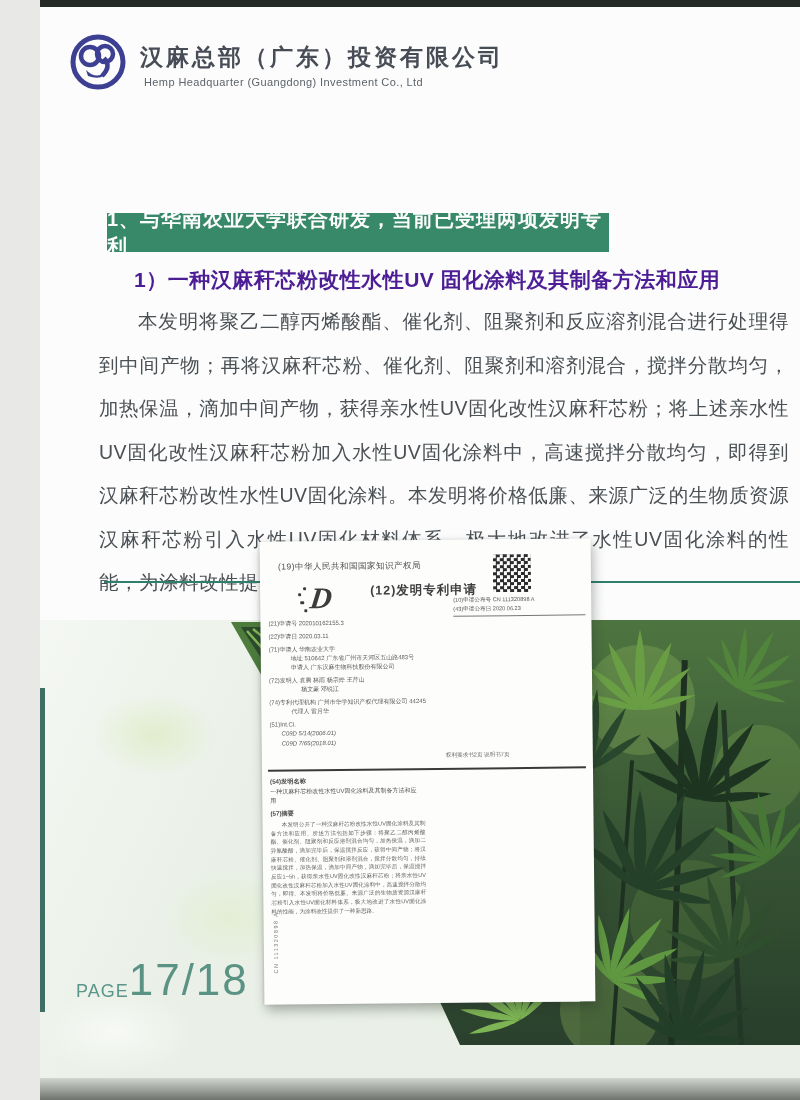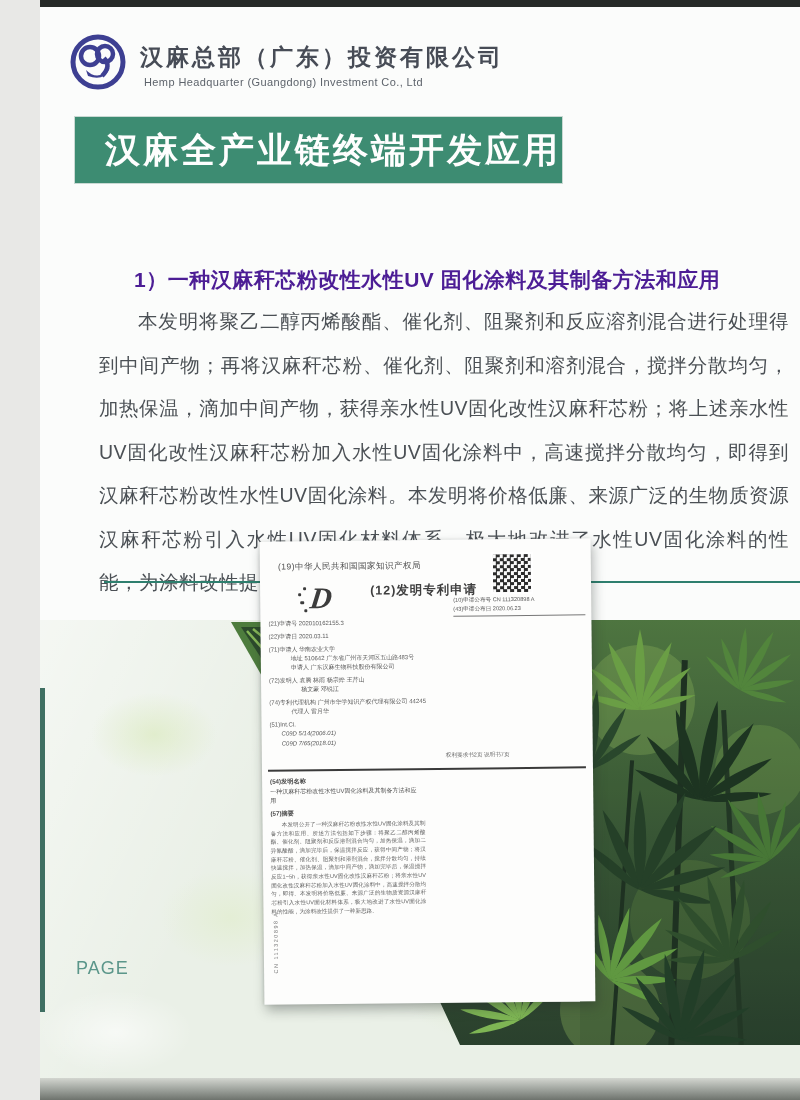--- a/index.html
+++ b/index.html
@@ -98,24 +98,24 @@
       <circle cx="30" cy="30" r="25" fill="none" stroke="#3d3f92" stroke-width="5"></circle>
       <circle cx="22" cy="24" r="9" fill="none" stroke="#3d3f92" stroke-width="4.5"></circle>
       <circle cx="37" cy="22" r="8" fill="none" stroke="#3d3f92" stroke-width="4.5"></circle>
       <path d="M18 38 q12 12 24 -2 q-6 14 -22 8 z" fill="#3d3f92"></path>
       <path d="M36 26 q8 8 -2 18" fill="none" stroke="#3d3f92" stroke-width="4.5"></path>
     </svg>
   </div>
   <div class="abs company-cn">汉麻总部（广东）投资有限公司</div>
   <div class="abs company-en">Hemp Headquarter (Guangdong) Investment Co., Ltd</div>
 
-  <div class="abs title-banner">
-    <span>汉麻全产业链终端开发应用</span>
-  </div>
-
+
+  <div class="abs section-banner">
+    <span>1、与华南农业大学联合研发，当前已受理两项发明专利</span>
+  </div>
 
   <div class="abs subsection-title">1）一种汉麻秆芯粉改性水性UV 固化涂料及其制备方法和应用</div>
 
   <div class="abs body-text">本发明将聚乙二醇丙烯酸酯、催化剂、阻聚剂和反应溶剂混合进行处理得到中间产物；再将汉麻秆芯粉、催化剂、阻聚剂和溶剂混合，搅拌分散均匀，加热保温，滴加中间产物，获得亲水性UV固化改性汉麻秆芯粉；将上述亲水性UV固化改性汉麻秆芯粉加入水性UV固化涂料中，高速搅拌分散均匀，即得到汉麻秆芯粉改性水性UV固化涂料。本发明将价格低廉、来源广泛的生物质资源汉麻秆芯粉引入水性UV固化材料体系，极大地改进了水性UV固化涂料的性能，为涂料改性提供了一种新思路。</div>
 
   <div class="abs divider"></div>
 
   <div class="abs pale-bg"></div>
   <div class="abs left-sliver"></div>
 
@@ -208,18 +208,19 @@
     <div class="phr"></div>
     <div class="p54l">(54)发明名称</div>
     <div class="p54t">一种汉麻秆芯粉改性水性UV固化涂料及其制备方法和应用</div>
     <div class="p57l">(57)摘要</div>
     <div class="pabs">本发明公开了一种汉麻秆芯粉改性水性UV固化涂料及其制备方法和应用。所述方法包括如下步骤：将聚乙二醇丙烯酸酯、催化剂、阻聚剂和反应溶剂混合均匀，加热保温，滴加二异氰酸酯，滴加完毕后，保温搅拌反应，获得中间产物；将汉麻秆芯粉、催化剂、阻聚剂和溶剂混合，搅拌分散均匀，持续快速搅拌，加热保温，滴加中间产物，滴加完毕后，保温搅拌反应1~5h，获得亲水性UV固化改性汉麻秆芯粉；将亲水性UV固化改性汉麻秆芯粉加入水性UV固化涂料中，高速搅拌分散均匀，即得。本发明将价格低廉、来源广泛的生物质资源汉麻秆芯粉引入水性UV固化材料体系，极大地改进了水性UV固化涂料的性能，为涂料改性提供了一种新思路。</div>
     <div class="vcode">CN 111320898 A</div>
   </div>
 
   <div class="abs page-indicator">
     <span class="page-label">PAGE</span>
+    <span class="page-num">17/18</span>
   </div>
 
   <div class="abs scan-right"></div>
   <div class="abs scan-top"></div>
   <div class="abs scan-bottom"></div>
 </div>
 
 </body></html>

